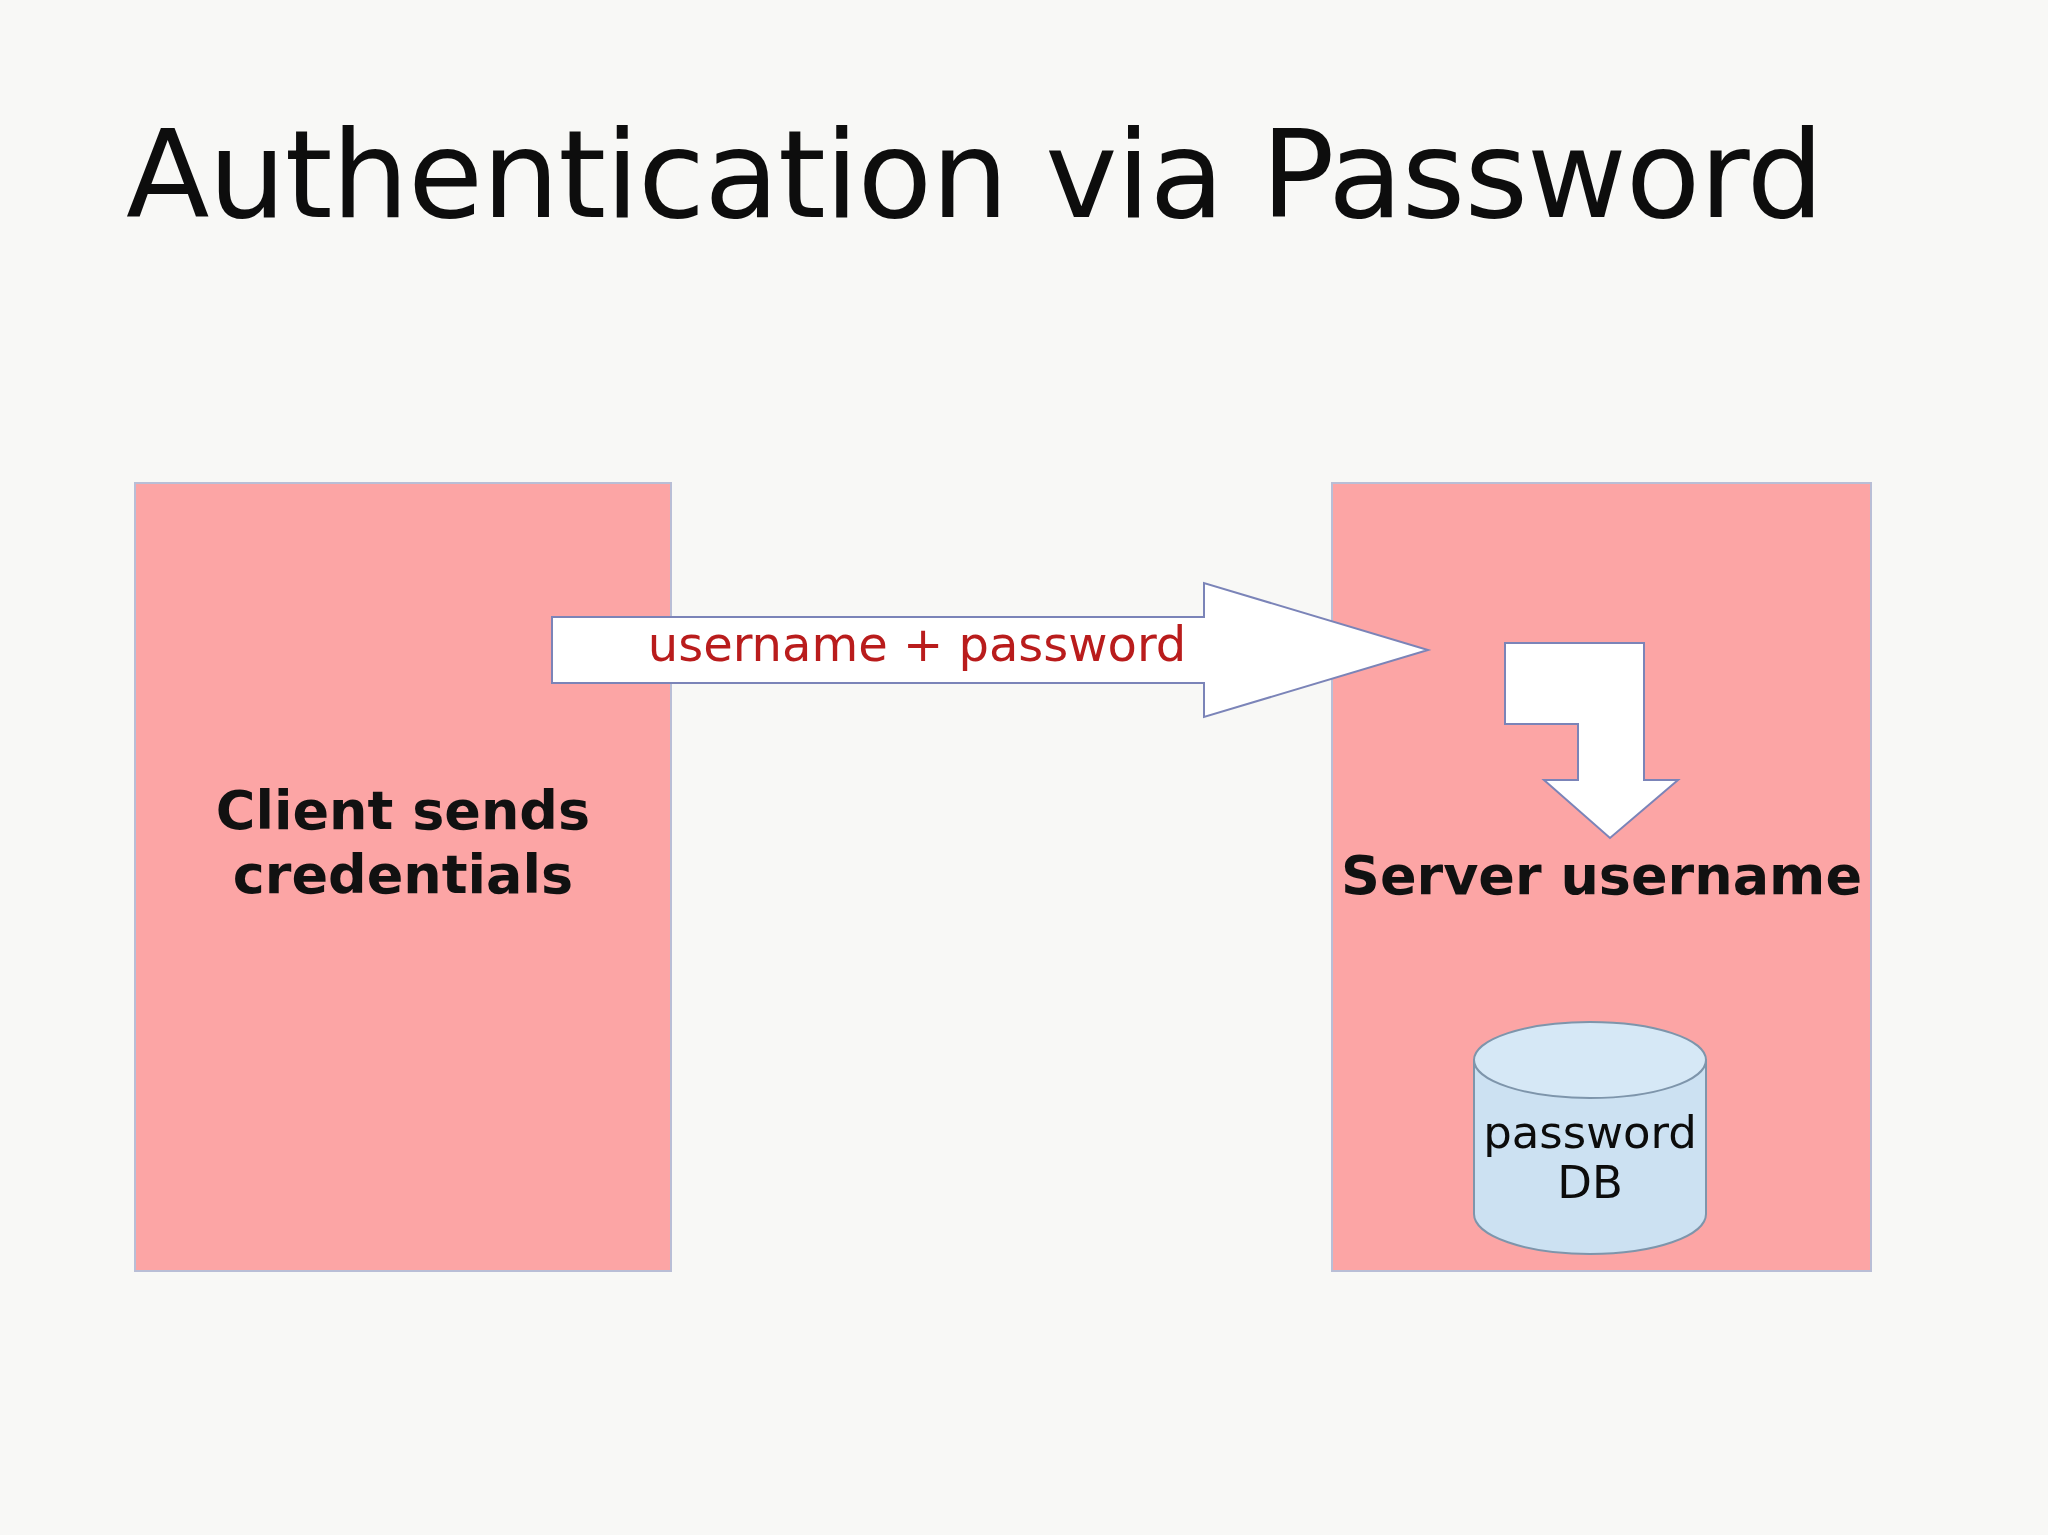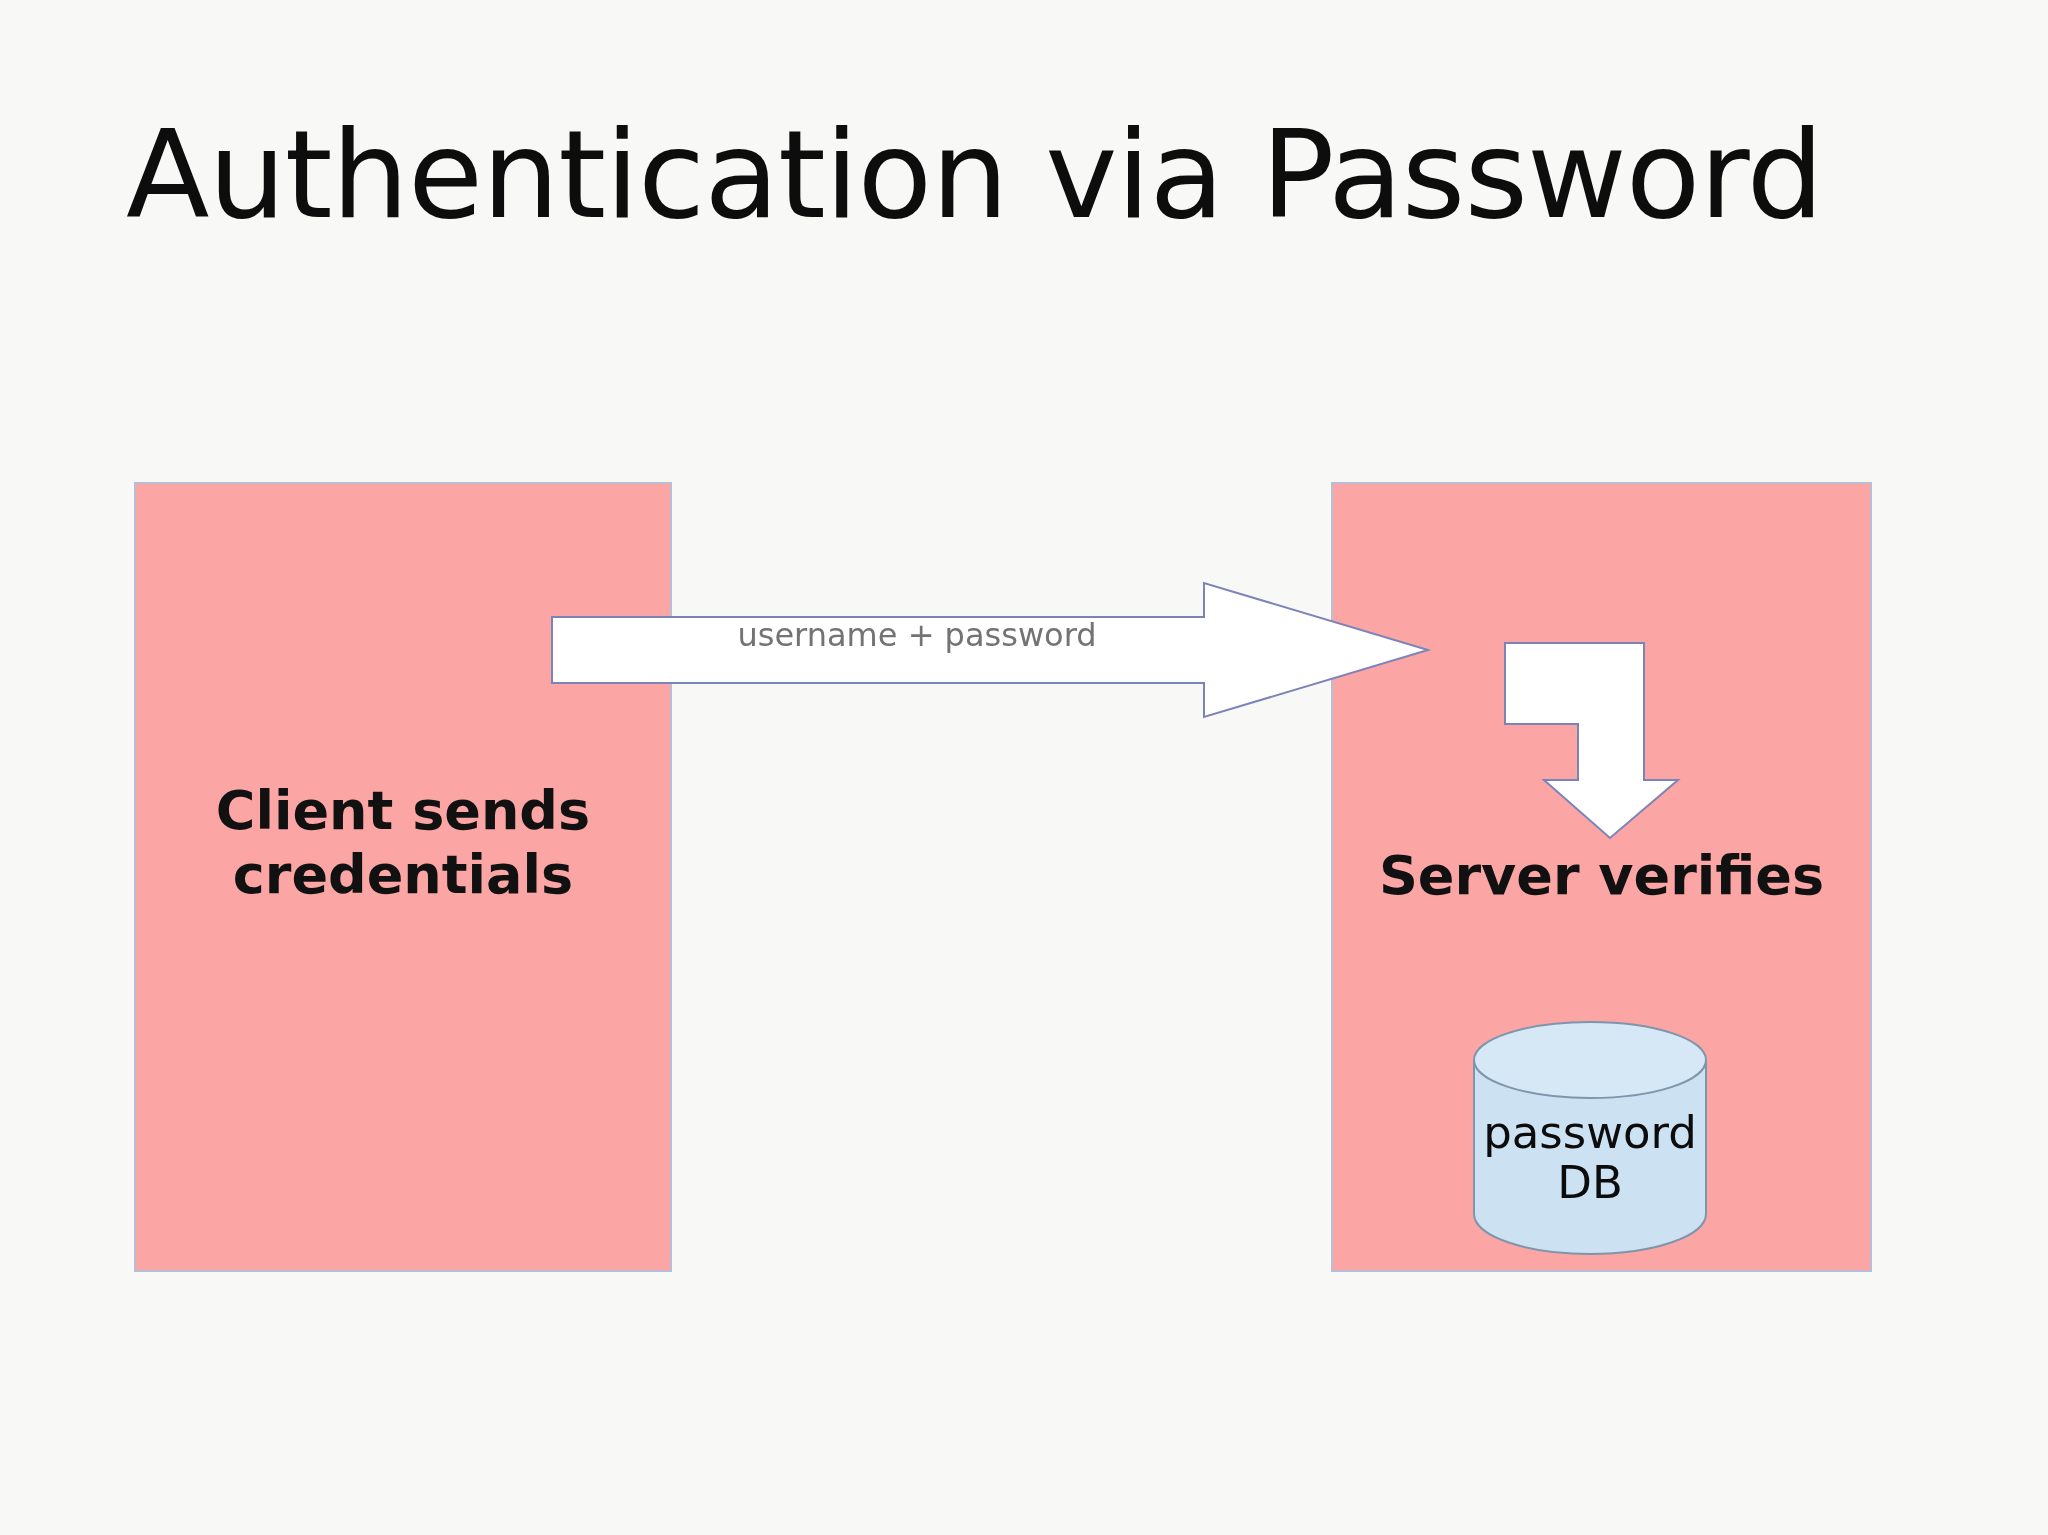--- a/index.html
+++ b/index.html
@@ -85,22 +85,22 @@
     height: 100%;
     overflow: visible;
   }
   #send-arrow-label {
     position: absolute;
     left: 0;
     top: 40px;
     width: 730px;
     text-align: center;
     font-family: "DejaVu Sans", sans-serif;
-    font-size: 32px;
-    color: #737373;
+    font-size: 48px;
+    color: #b91c1c;
     white-space: nowrap;
   }
 
   
   #verify-arrow {
     position: absolute;
     left: 1496px;
     top: 634px;
     width: 240px;
     height: 212px;
@@ -147,21 +147,21 @@
 <div id="slide">
 
   <div id="title">Authentication via Password</div>
 
   <div class="panel" id="client-panel">
     <div class="panel-label" id="client-label">Client sends
 credentials</div>
   </div>
 
   <div class="panel" id="server-panel">
-    <div class="panel-label" id="server-label">Server verifies</div>
+    <div class="panel-label" id="server-label">Server username</div>
   </div>
 
   <div id="send-arrow">
     <svg viewBox="0 0 876 148" preserveAspectRatio="none">
       <polygon points="0,41 652,41 652,7 876,74 652,141 652,107 0,107" fill="#ffffff" stroke="#7b84b8" stroke-width="2"></polygon>
     </svg>
     <div id="send-arrow-label">username + password</div>
   </div>
 
   <div id="verify-arrow">

